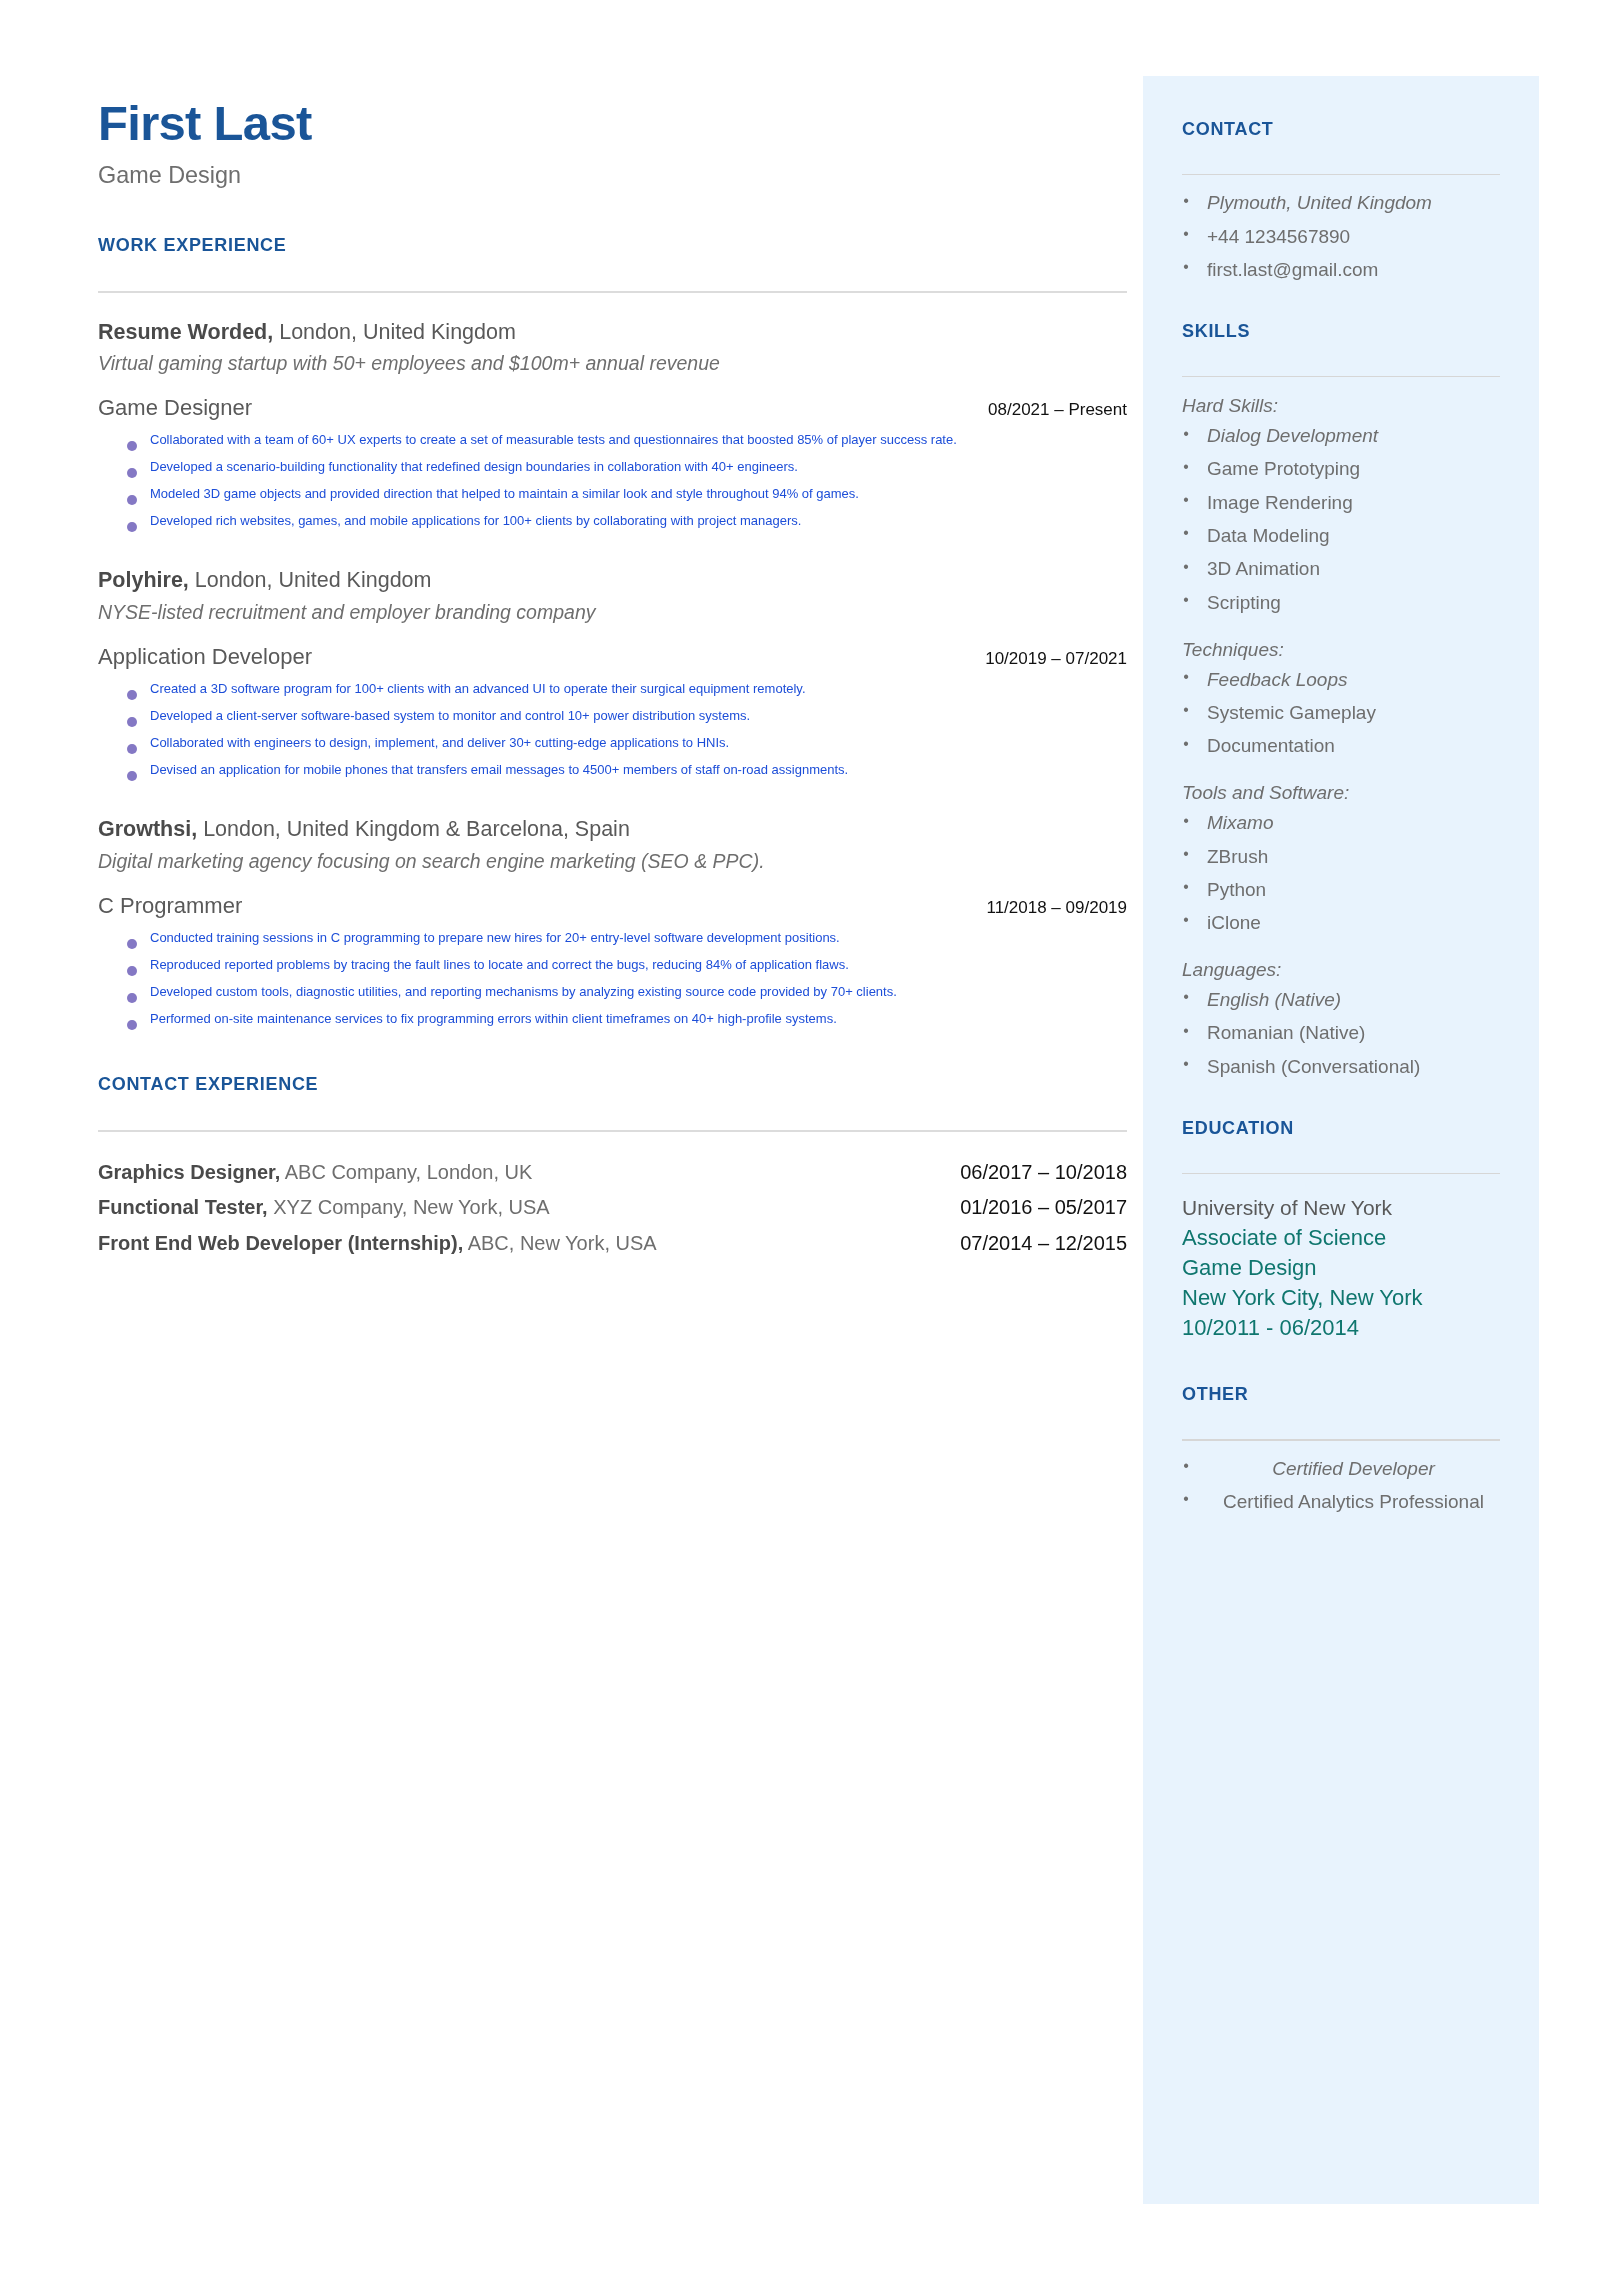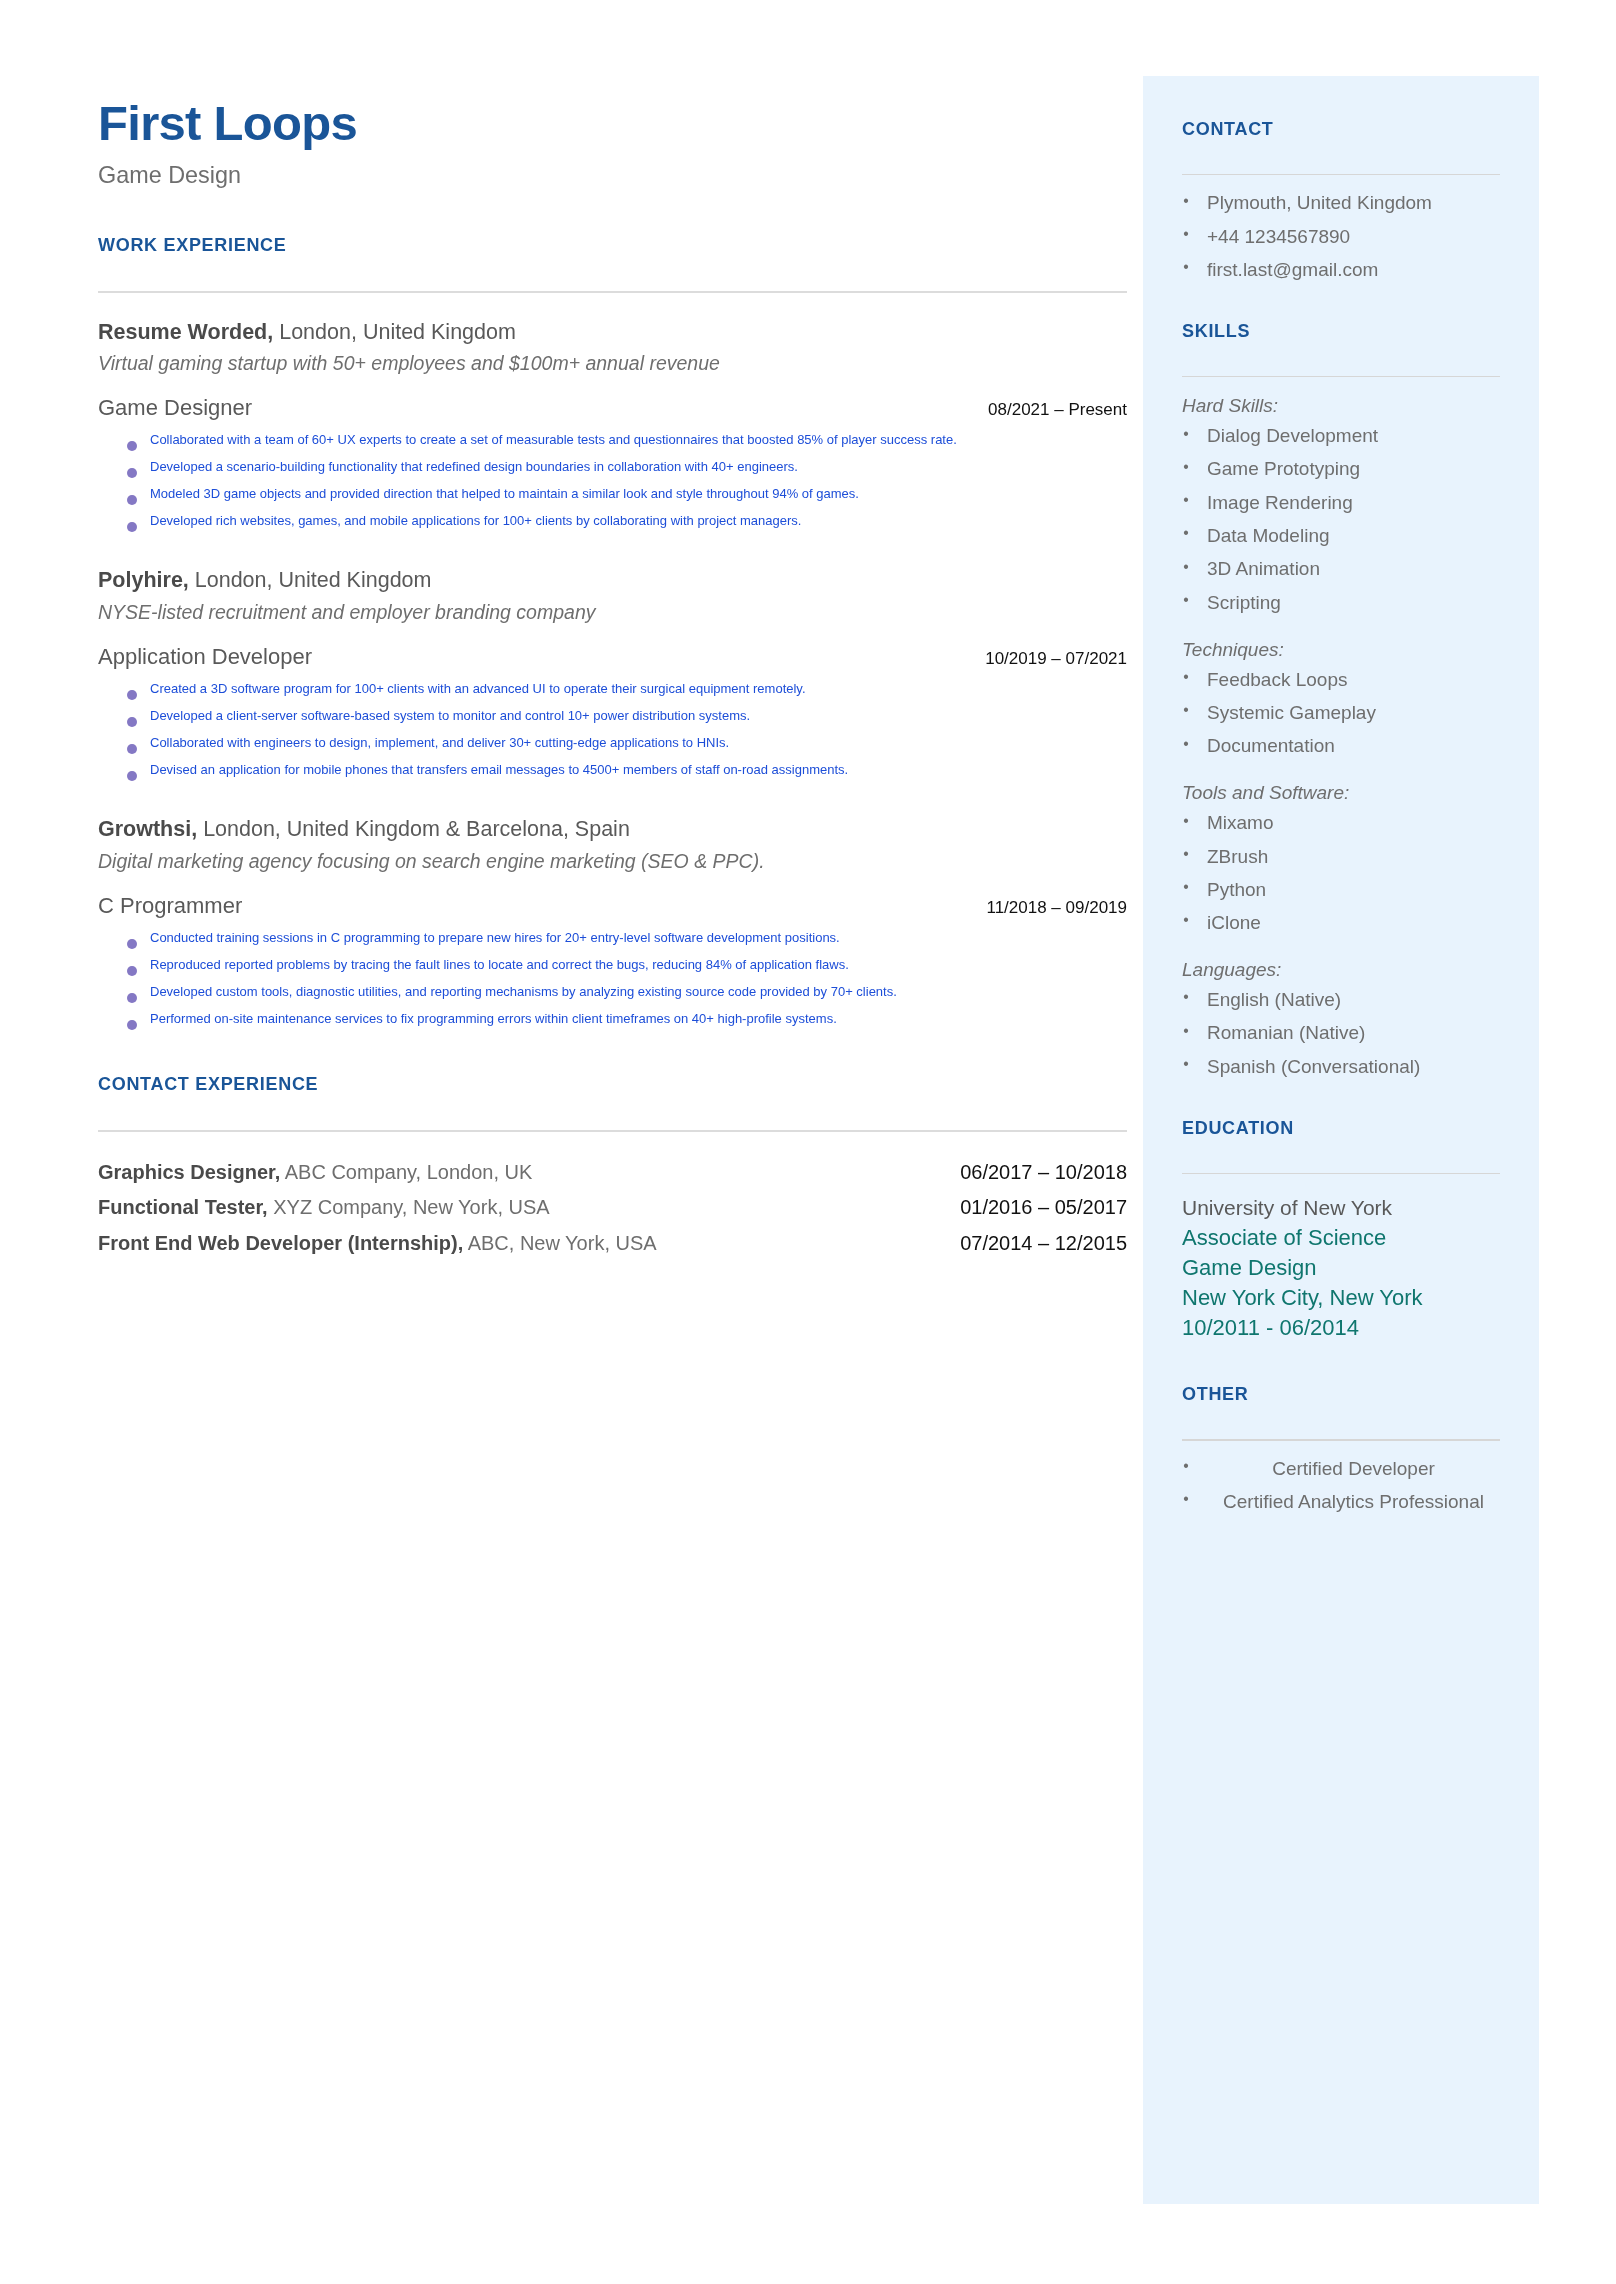--- a/index.html
+++ b/index.html
@@ -185,21 +185,21 @@
     padding: 0;
   }
   .sb-list li {
     position: relative;
     padding-left: 25px;
     font-size: 19px;
     line-height: 1.0;
     color: #6e6e6e;
     margin-top: 14.3px;
   }
-  .sb-list li:first-child { margin-top: 0; }
+  .sb-list li:first-child { margin-top: 0; font-style: italic; }
   .sb-list li::before {
     content: "\2022";
     position: absolute;
     left: 1.3px;
     top: -0.7px;
     color: #6e6e6e;
     font-size: 15.6px;
   }
   .sb-group {
     margin-top: 27px;
@@ -229,21 +229,21 @@
 
   .other-list { margin-top: 18px; text-align: center; }
 </style>
 </head>
 <body>
 
 <div class="page">
 
   <div class="main">
 
-    <div class="name">First Loops</div>
+    <div class="name">First Last</div>
     <div class="tagline">Game Design</div>
 
     <div class="section-head">WORK EXPERIENCE</div>
     <div class="rule"></div>
 
     <div class="job">
       <div class="company-line">
         <span class="company-name">Resume Worded,</span><span> London, United Kingdom</span>
       </div>
       <div class="company-desc">Virtual gaming startup with 50+ employees and $100m+ annual revenue</div>

